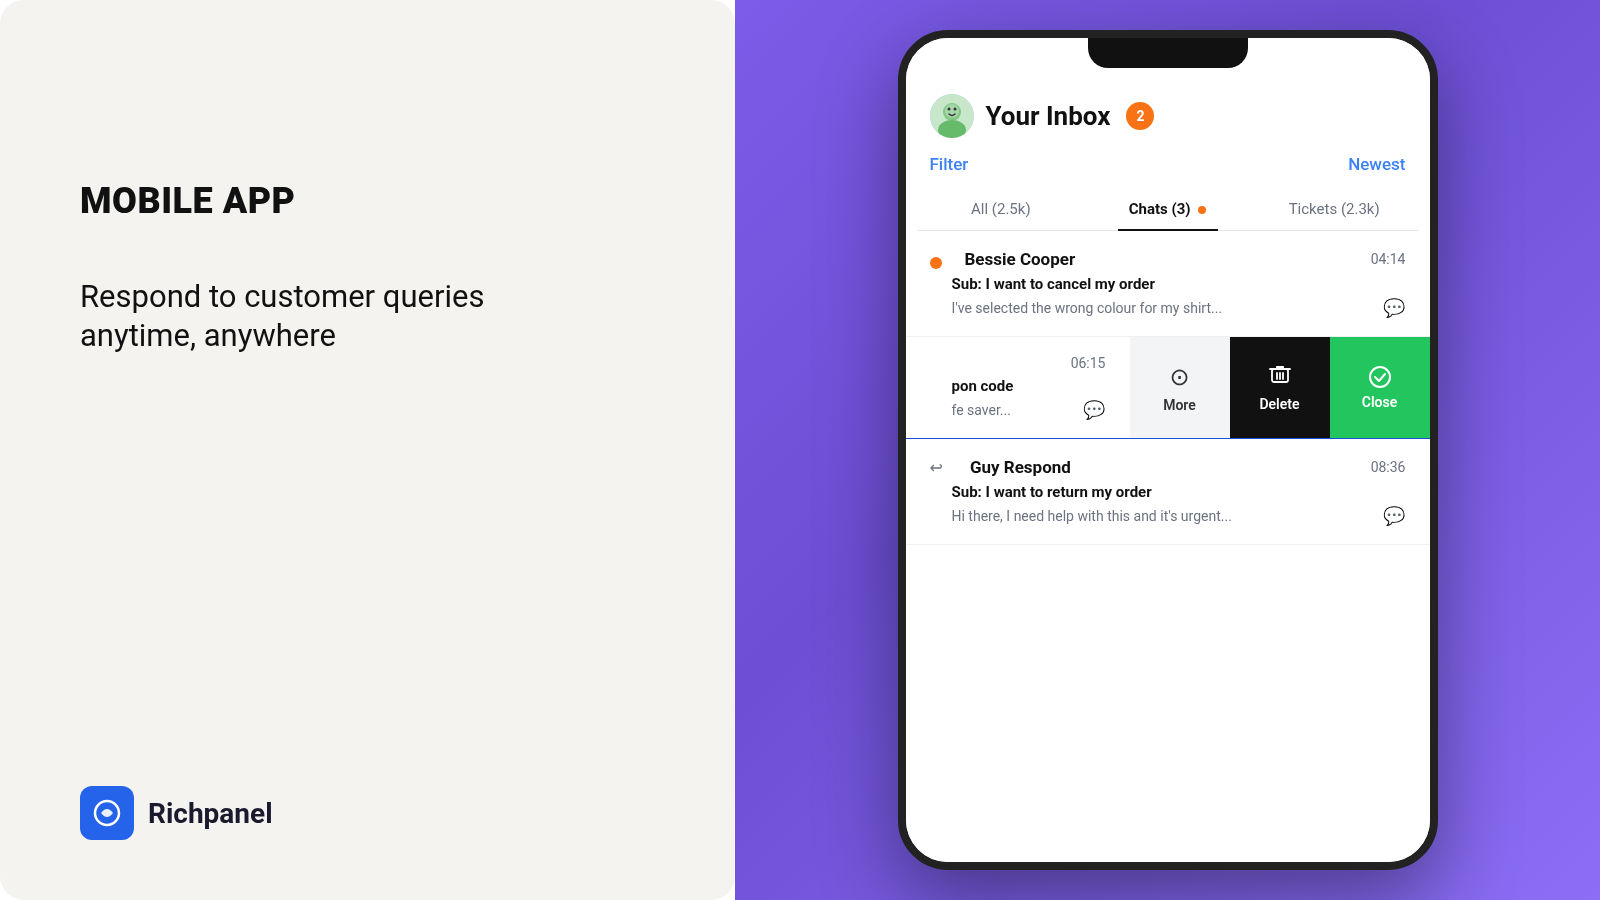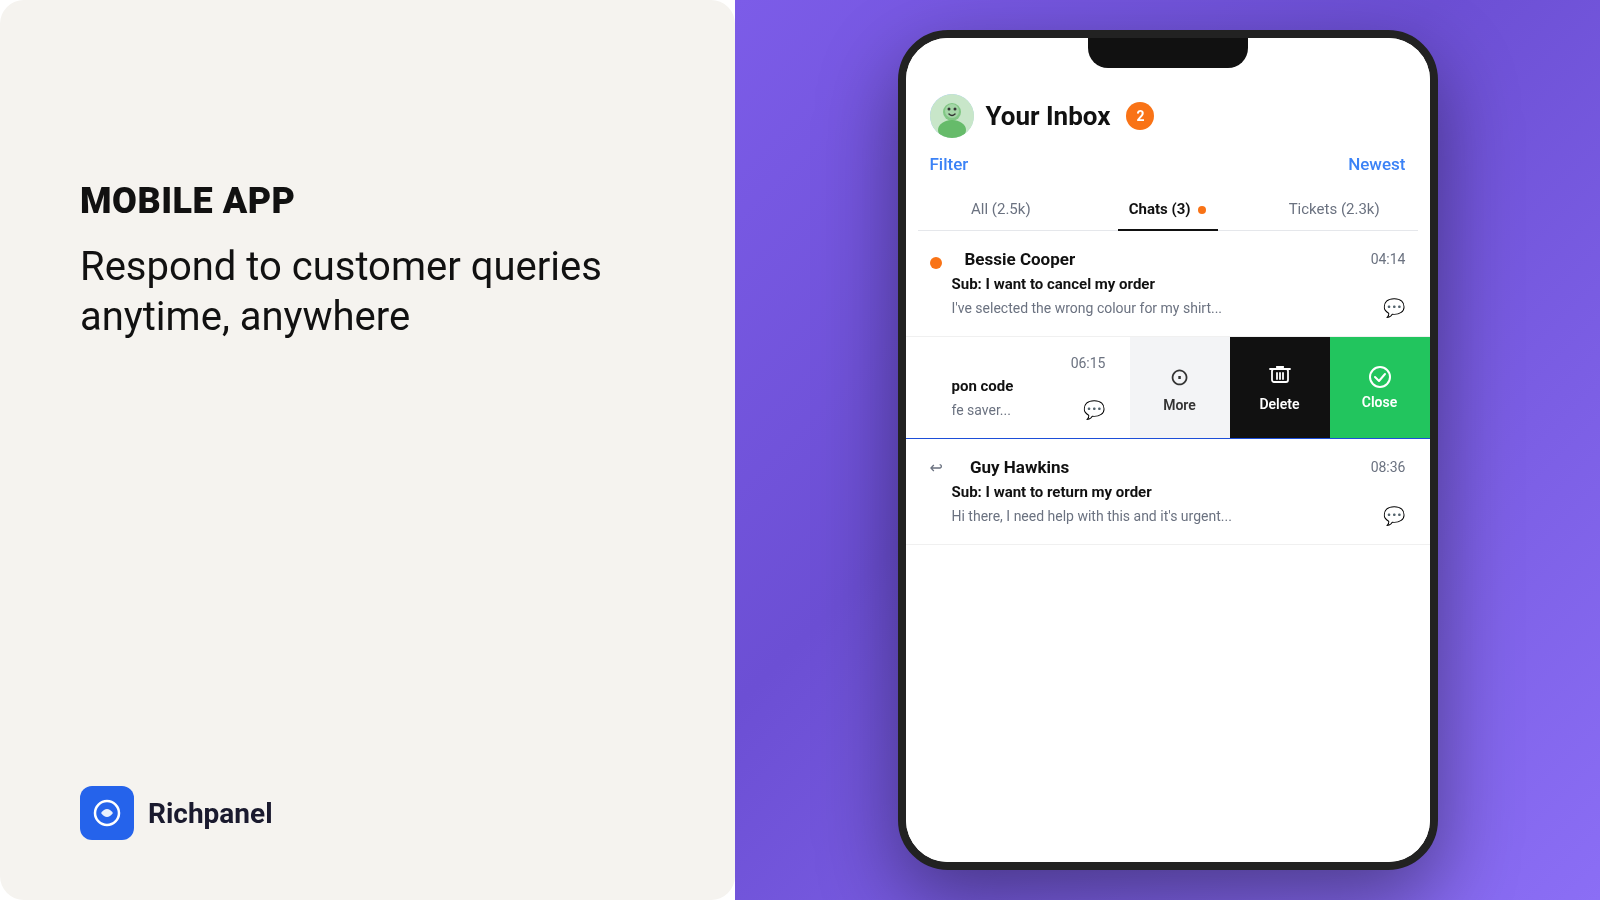--- a/index.html
+++ b/index.html
@@ -28,24 +28,25 @@
       gap: 20px;
       margin-top: 120px;
     }
     .mobile-app-label {
       font-size: 36px;
       font-weight: 900;
       color: #111;
       letter-spacing: 0.5px;
     }
     .tagline {
-      font-size: 40px;
+      font-size: 31px;
       font-weight: 400;
       color: #111;
       line-height: 1.25;
+      margin-top: 36px;
     }
     .logo-area {
       display: flex;
       align-items: center;
       gap: 14px;
     }
     .logo-icon {
       width: 54px;
       height: 54px;
       background: #2563eb;
@@ -430,21 +431,21 @@
               </span>
               <span class="action-label">Close</span>
             </div>
           </div>
         </div>
 
         <div class="conversation-item">
           <div class="conv-header">
             <div class="conv-name-area">
               <span style="font-size:16px; color:#6b7280; margin-right:4px;">↩</span>
-              <span class="conv-name">Guy Hawkins</span>
+              <span class="conv-name">Guy Respond</span>
             </div>
             <span class="conv-time">08:36</span>
           </div>
           <div class="conv-subject">Sub: I want to return my order</div>
           <div class="conv-preview">
             <span class="conv-preview-text">Hi there, I need help with this and it's urgent...</span>
             <span class="chat-icon">💬</span>
           </div>
         </div>
 

